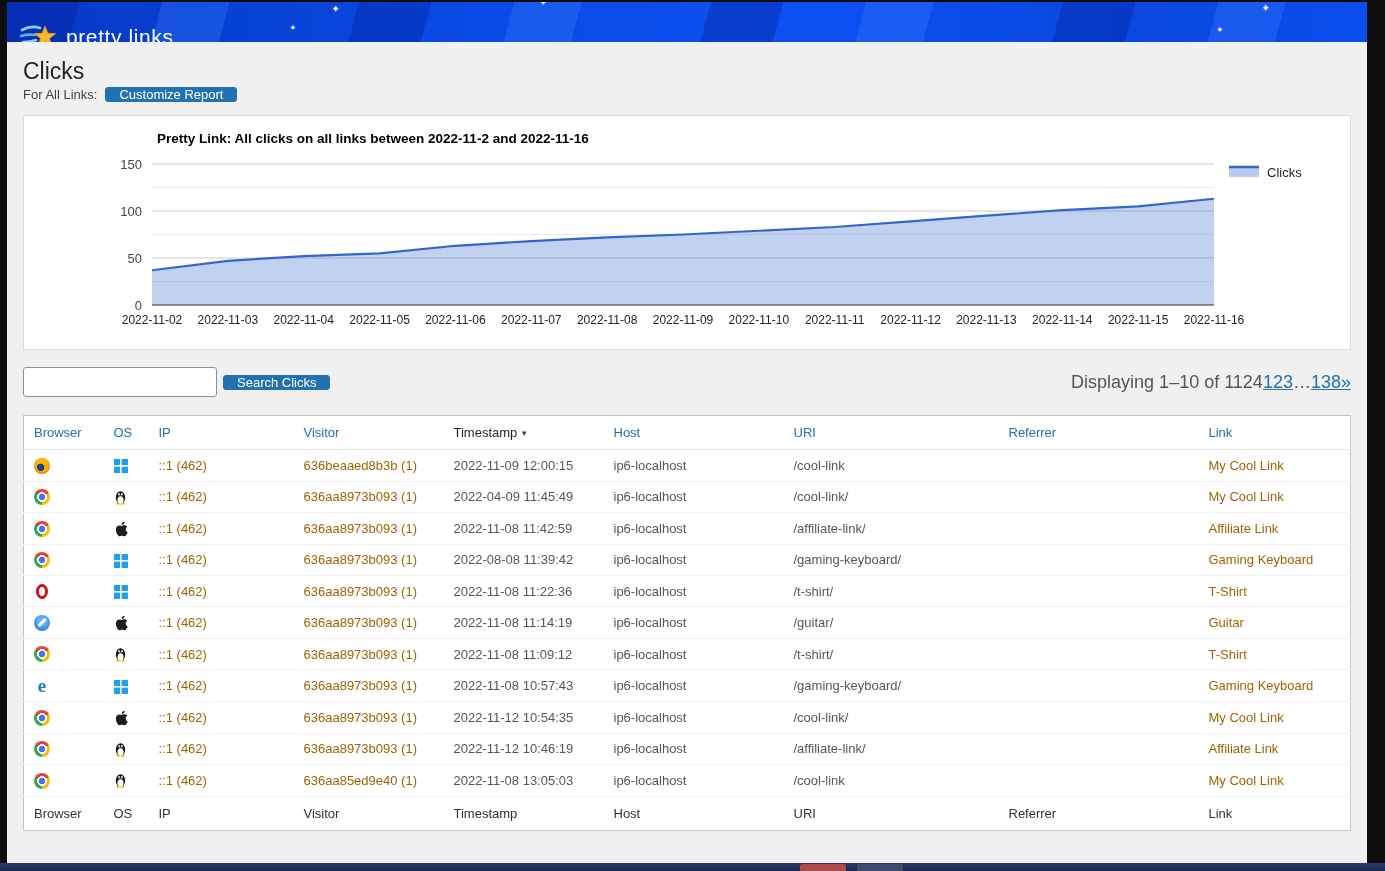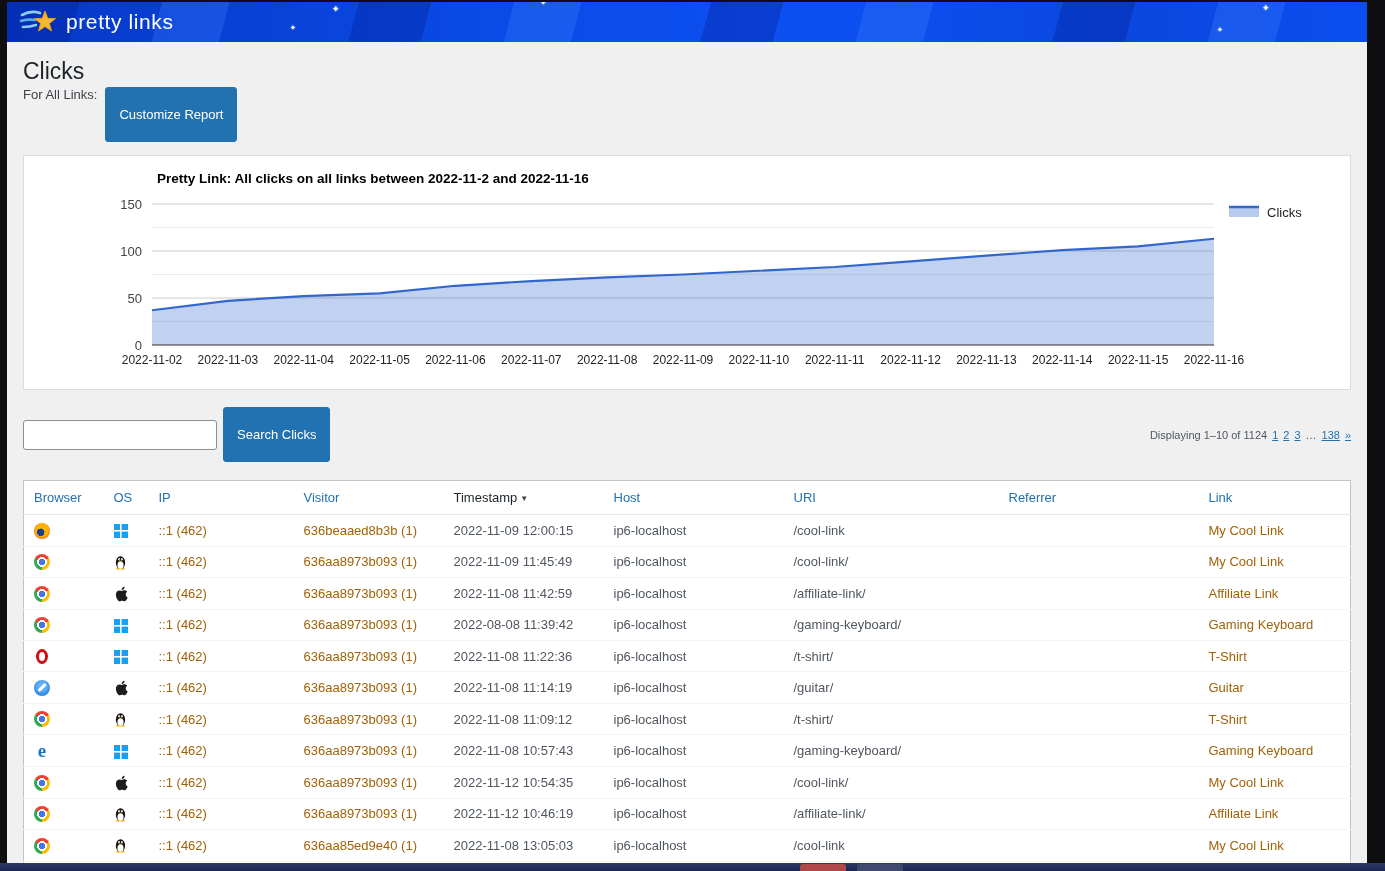--- a/index.html
+++ b/index.html
@@ -4,38 +4,38 @@
 <style>
   html,body{margin:0;padding:0}
   body{width:1385px;height:871px;background:#0e0e10;font-family:"Liberation Sans",sans-serif;position:relative;overflow:hidden}
   .frame{position:absolute;left:7px;top:2px;width:1360px;height:861px;background:#f0f0f1;overflow:hidden}
 
   
   .appbar{height:40px;position:relative;overflow:hidden;
     background:
       repeating-linear-gradient(105deg, rgba(2,30,150,.35) 0 70px, rgba(0,0,0,0) 70px 150px, rgba(60,125,255,.30) 150px 215px, rgba(0,0,0,0) 215px 340px),
       linear-gradient(90deg,#0638c6,#0a4ae6 35%,#0d50f2 60%,#0a47df 82%,#0b4dee);}
-  .logo{position:absolute;left:12px;top:4px;display:flex;align-items:center;gap:7px}
+  .logo{position:absolute;left:12px;top:19px;display:flex;align-items:center;gap:7px}
   .logo svg{display:block}
   .logo-text{color:#fff;font-size:21px;font-weight:500;letter-spacing:.6px}
   .sparkle{position:absolute;color:#fff;text-shadow:0 0 2px #fff;line-height:1}
 
   
   h1{margin:16px 16px 0;font-size:23px;font-weight:400;color:#1d2327}
   .report-bar{margin:2px 16px 0;display:flex;align-items:flex-start;gap:8px;font-size:13px;color:#3c434a}
   .btn{background:#2271b1;border:1px solid #2271b1;color:#fff;font-size:13px;line-height:1;
-       padding:20px 13px;border-radius:3px;cursor:pointer;font-family:"Liberation Sans",sans-serif}
+       padding:0 13px;border-radius:3px;cursor:pointer;font-family:"Liberation Sans",sans-serif}
 
   .chart-panel{margin:13px 16px 0;background:#fff;border:1px solid #dcdcde;height:233px;position:relative}
 
   .toolbar{margin:17px 16px 18px;display:flex;justify-content:space-between;align-items:center}
   .search-box{display:flex;align-items:center;gap:6px}
   .search-box input{width:176px;height:28px;border:1px solid #8c8f94;border-radius:3px;background:#fff;
        font-size:13px;padding:0 8px;font-family:"Liberation Sans",sans-serif}
-  .paging{font-size:11px;color:#50575e;display:flex;align-items:center;gap:5px;white-space:nowrap}
+  .paging{font-size:18px;color:#50575e;display:flex;align-items:center;white-space:nowrap}
   .paging a{color:#2271b1;text-decoration:underline;cursor:pointer}
   .paging .dots{text-decoration:none;color:#50575e}
 
   table.clicks{width:1328px;margin:16px 16px;border-collapse:collapse;background:#fff;border:1px solid #c3c4c7;font-size:13px;table-layout:fixed}
   thead th{padding:9px 10px;text-align:left;font-weight:400;border-bottom:1px solid #e5e5e5}
   thead th a{color:#2271b1;text-decoration:none;cursor:pointer}
   th.sorted{color:#1d2327}
   .sort-arrow{font-size:8px;color:#3c434a;vertical-align:1px;margin-left:3px}
   tbody td{padding:7px 10px;color:#50575e;border-bottom:1px solid #f4f4f5;height:16px;overflow:hidden;white-space:nowrap}
   tbody td a{color:#a16207;text-decoration:none;cursor:pointer}
@@ -195,21 +195,21 @@
                   <ellipse cx="5.5" cy="4.5" rx="1" ry="1.4" fill="#fff"></ellipse>
                   <ellipse cx="8.5" cy="4.5" rx="1" ry="1.4" fill="#fff"></ellipse>
                   <circle cx="5.6" cy="4.7" r=".45" fill="#15130f"></circle>
                   <circle cx="8.4" cy="4.7" r=".45" fill="#15130f"></circle>
                   <path d="M5.6 6.1h2.8L7 7.8z" fill="#f6b40e"></path>
                   <ellipse cx="4.3" cy="14.7" rx="1.9" ry="1.1" fill="#f6b40e"></ellipse>
                   <ellipse cx="9.7" cy="14.7" rx="1.9" ry="1.1" fill="#f6b40e"></ellipse>
                 </svg></span></span></td>
           <td><a>::1 (462)</a></td>
           <td><a>636aa8973b093 (1)</a></td>
-          <td>2022-11-09 11:45:49</td>
+          <td>2022-04-09 11:45:49</td>
           <td>ip6-localhost</td>
           <td>/cool-link/</td>
           <td></td>
           <td><a>My Cool Link</a></td>
         </tr>
         <tr>
           <td><span class="bicon bi-chrome"></span></td>
           <td><span><span class="oicon"><svg width="15" height="16" viewBox="0 0 14 16">
                   <path fill="#1d1d1f" d="M11.18 8.52c-.02-1.82 1.49-2.7 1.56-2.74-.85-1.24-2.17-1.41-2.64-1.43-1.12-.11-2.19.66-2.76.66-.57 0-1.45-.64-2.38-.63-1.22.02-2.35.71-2.98 1.8-1.27 2.2-.32 5.46.91 7.25.61.87 1.33 1.85 2.28 1.82.92-.04 1.26-.59 2.37-.59s1.42.59 2.39.57c.99-.02 1.61-.89 2.21-1.77.7-1.02.98-2 .99-2.05-.02-.01-1.9-.73-1.95-2.89zM9.35 3.03c.5-.61.84-1.46.75-2.3-.72.03-1.6.48-2.12 1.09-.47.54-.87 1.4-.76 2.23.8.06 1.62-.41 2.13-1.02z"></path>
                 </svg></span></span></td>

